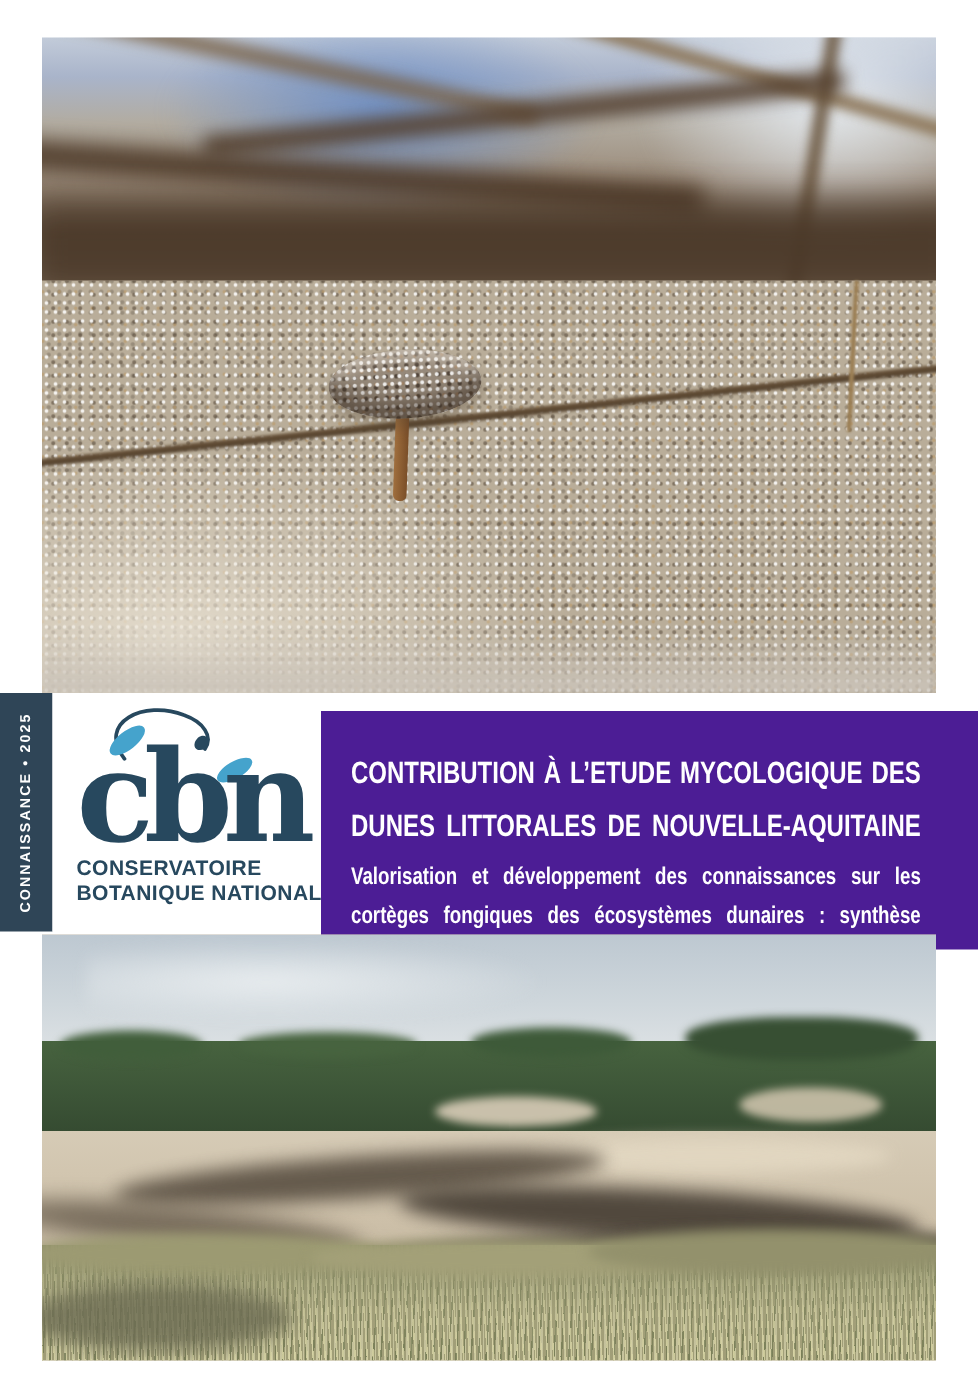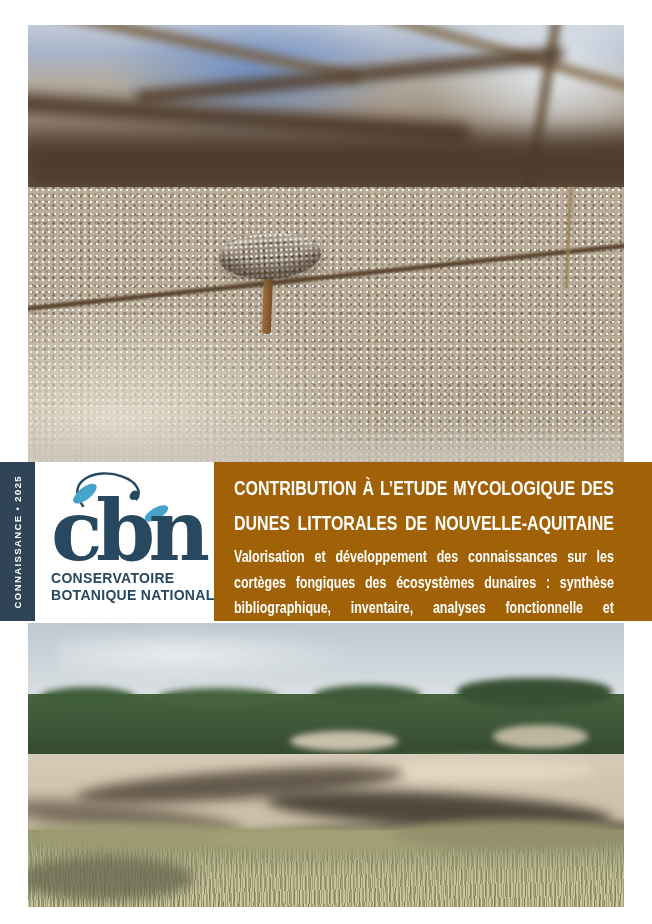--- a/index.html
+++ b/index.html
@@ -111,23 +111,24 @@
     font-size: 14px;
     font-weight: bold;
     letter-spacing: 0.3px;
     line-height: 17px;
     white-space: nowrap;
   }
   .org-line.lb { color: #45A3CC; letter-spacing: 1.1px; }
 
   .blue-panel {
     flex: 1; height: 100%;
-    background: #a16207;
-    padding: 8px 24px 0 20px;
-    overflow: hidden;
+    background: #4c1d95;
+    padding: 24px 24px 0 20px;
+    overflow: hidden;
+    margin-top: 12px;
   }
   .scale-wrap {
     width: 487px;
     transform: scaleX(0.78);
     transform-origin: 0 0;
   }
   .title-line {
     color: #ffffff;
     font-weight: bold;
     font-size: 20.5px;

